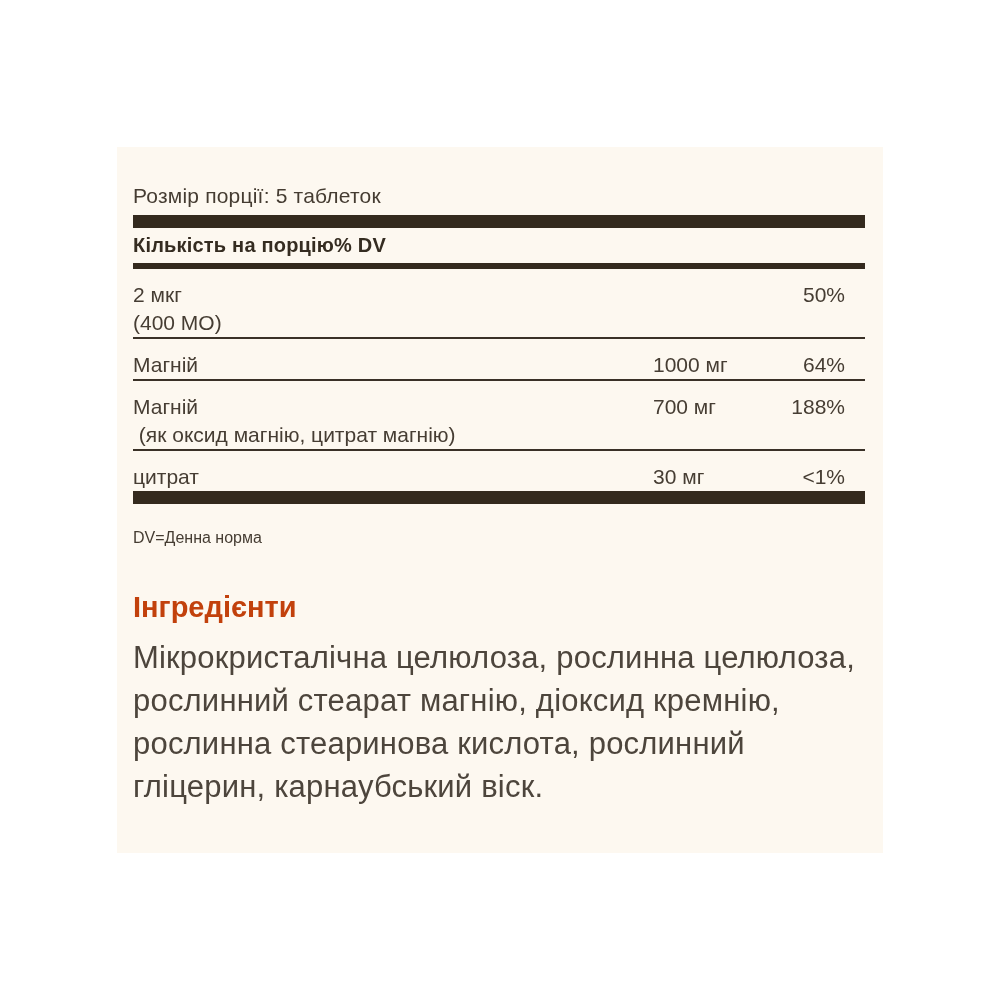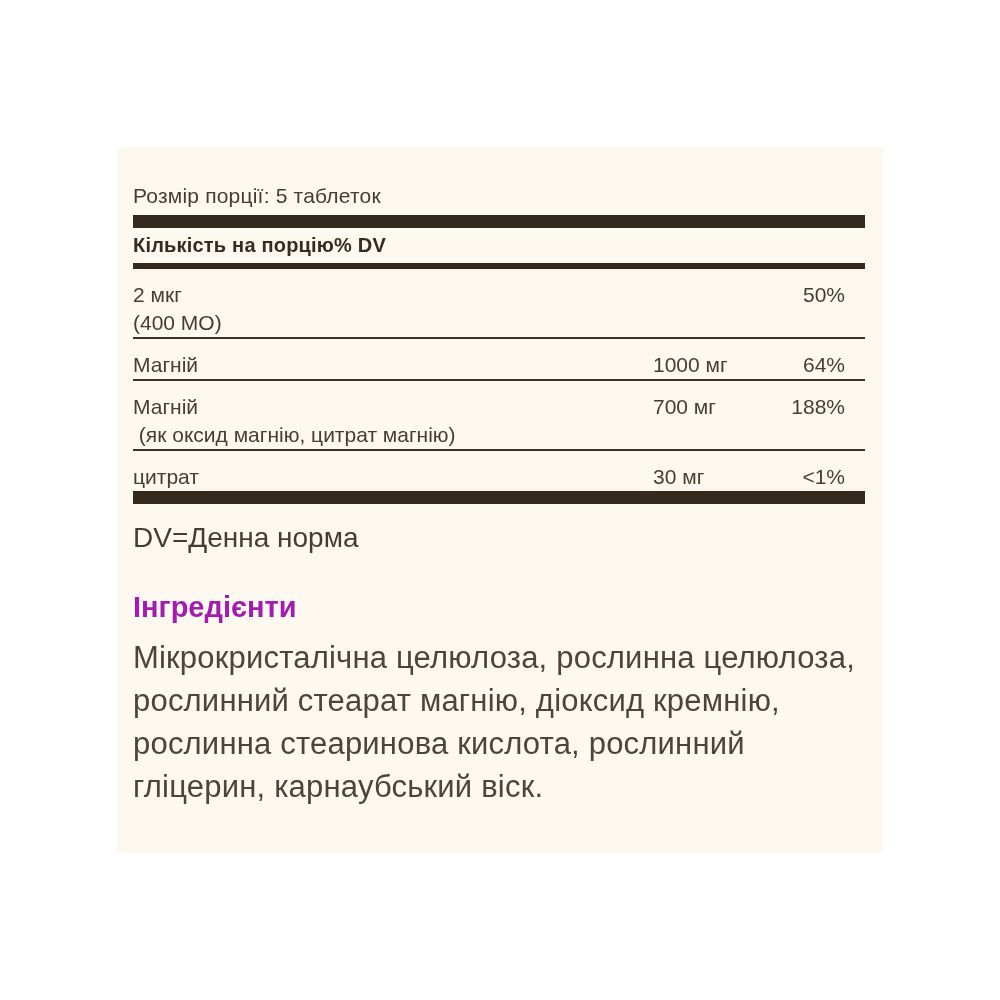--- a/index.html
+++ b/index.html
@@ -70,31 +70,31 @@
     white-space: pre-line;
   }
   .nrow .dv {
     width: 100px;
     text-align: right;
     padding-right: 20px;
   }
 
   .footnote {
     margin-top: 20px;
-    font-size: 28px;
+    font-size: 16px;
     line-height: 28px;
     color: #453c32;
   }
 
   .ingredients-title {
     margin-top: 36px;
     font-size: 29px;
     line-height: 38px;
     font-weight: 700;
-    color: #a21caf;
+    color: #c2410c;
   }
 
   .ingredients-text {
     margin-top: 10px;
     font-size: 31px;
     line-height: 43px;
     color: #4d453c;
     white-space: pre-line;
     letter-spacing: 0.2px;
   }

